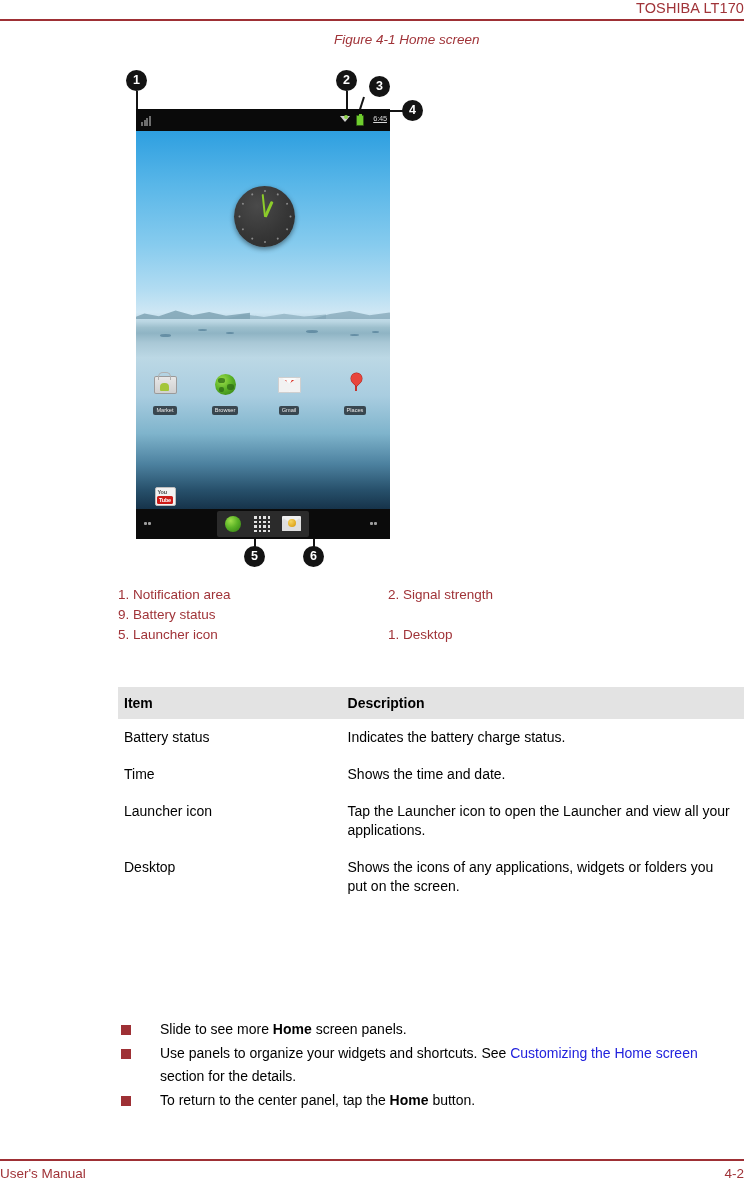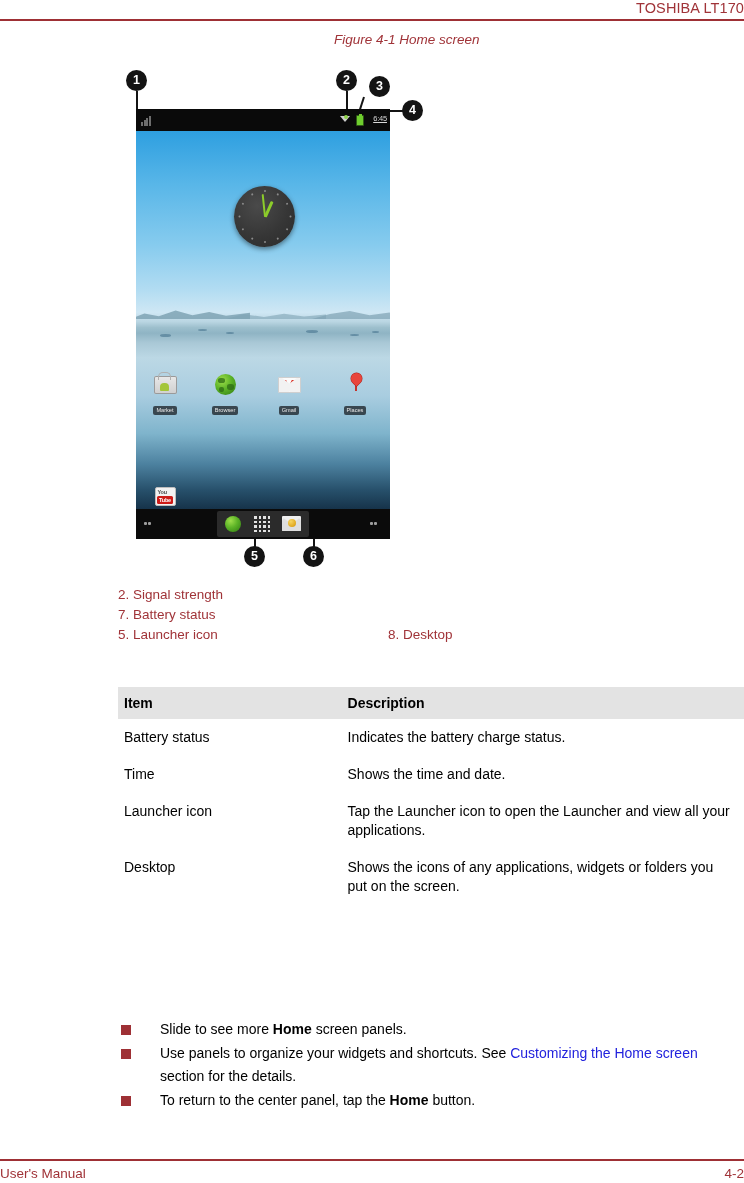--- a/index.html
+++ b/index.html
@@ -729,28 +729,29 @@
         <span style="left:0; top:0;"></span>
           <span style="left:4px; top:0;"></span>
       </div>
     </div>
 
   </div>
 </div>
 
 <div id="figure-legend">
   <div class="legend-row">
+    <div class="legend-col">1. Notification area</div>
     <div class="legend-col">2. Signal strength</div>
   </div>
   <div class="legend-row">
-    <div class="legend-col">7. Battery status</div>
+    <div class="legend-col">9. Battery status</div>
   </div>
   <div class="legend-row">
     <div class="legend-col">5. Launcher icon</div>
-    <div class="legend-col">8. Desktop</div>
+    <div class="legend-col">1. Desktop</div>
   </div>
 </div>
 
 <table id="item-table">
   <thead>
     <tr>
       <th class="col-item">Item</th>
       <th class="col-desc">Description</th>
     </tr>
   </thead>

